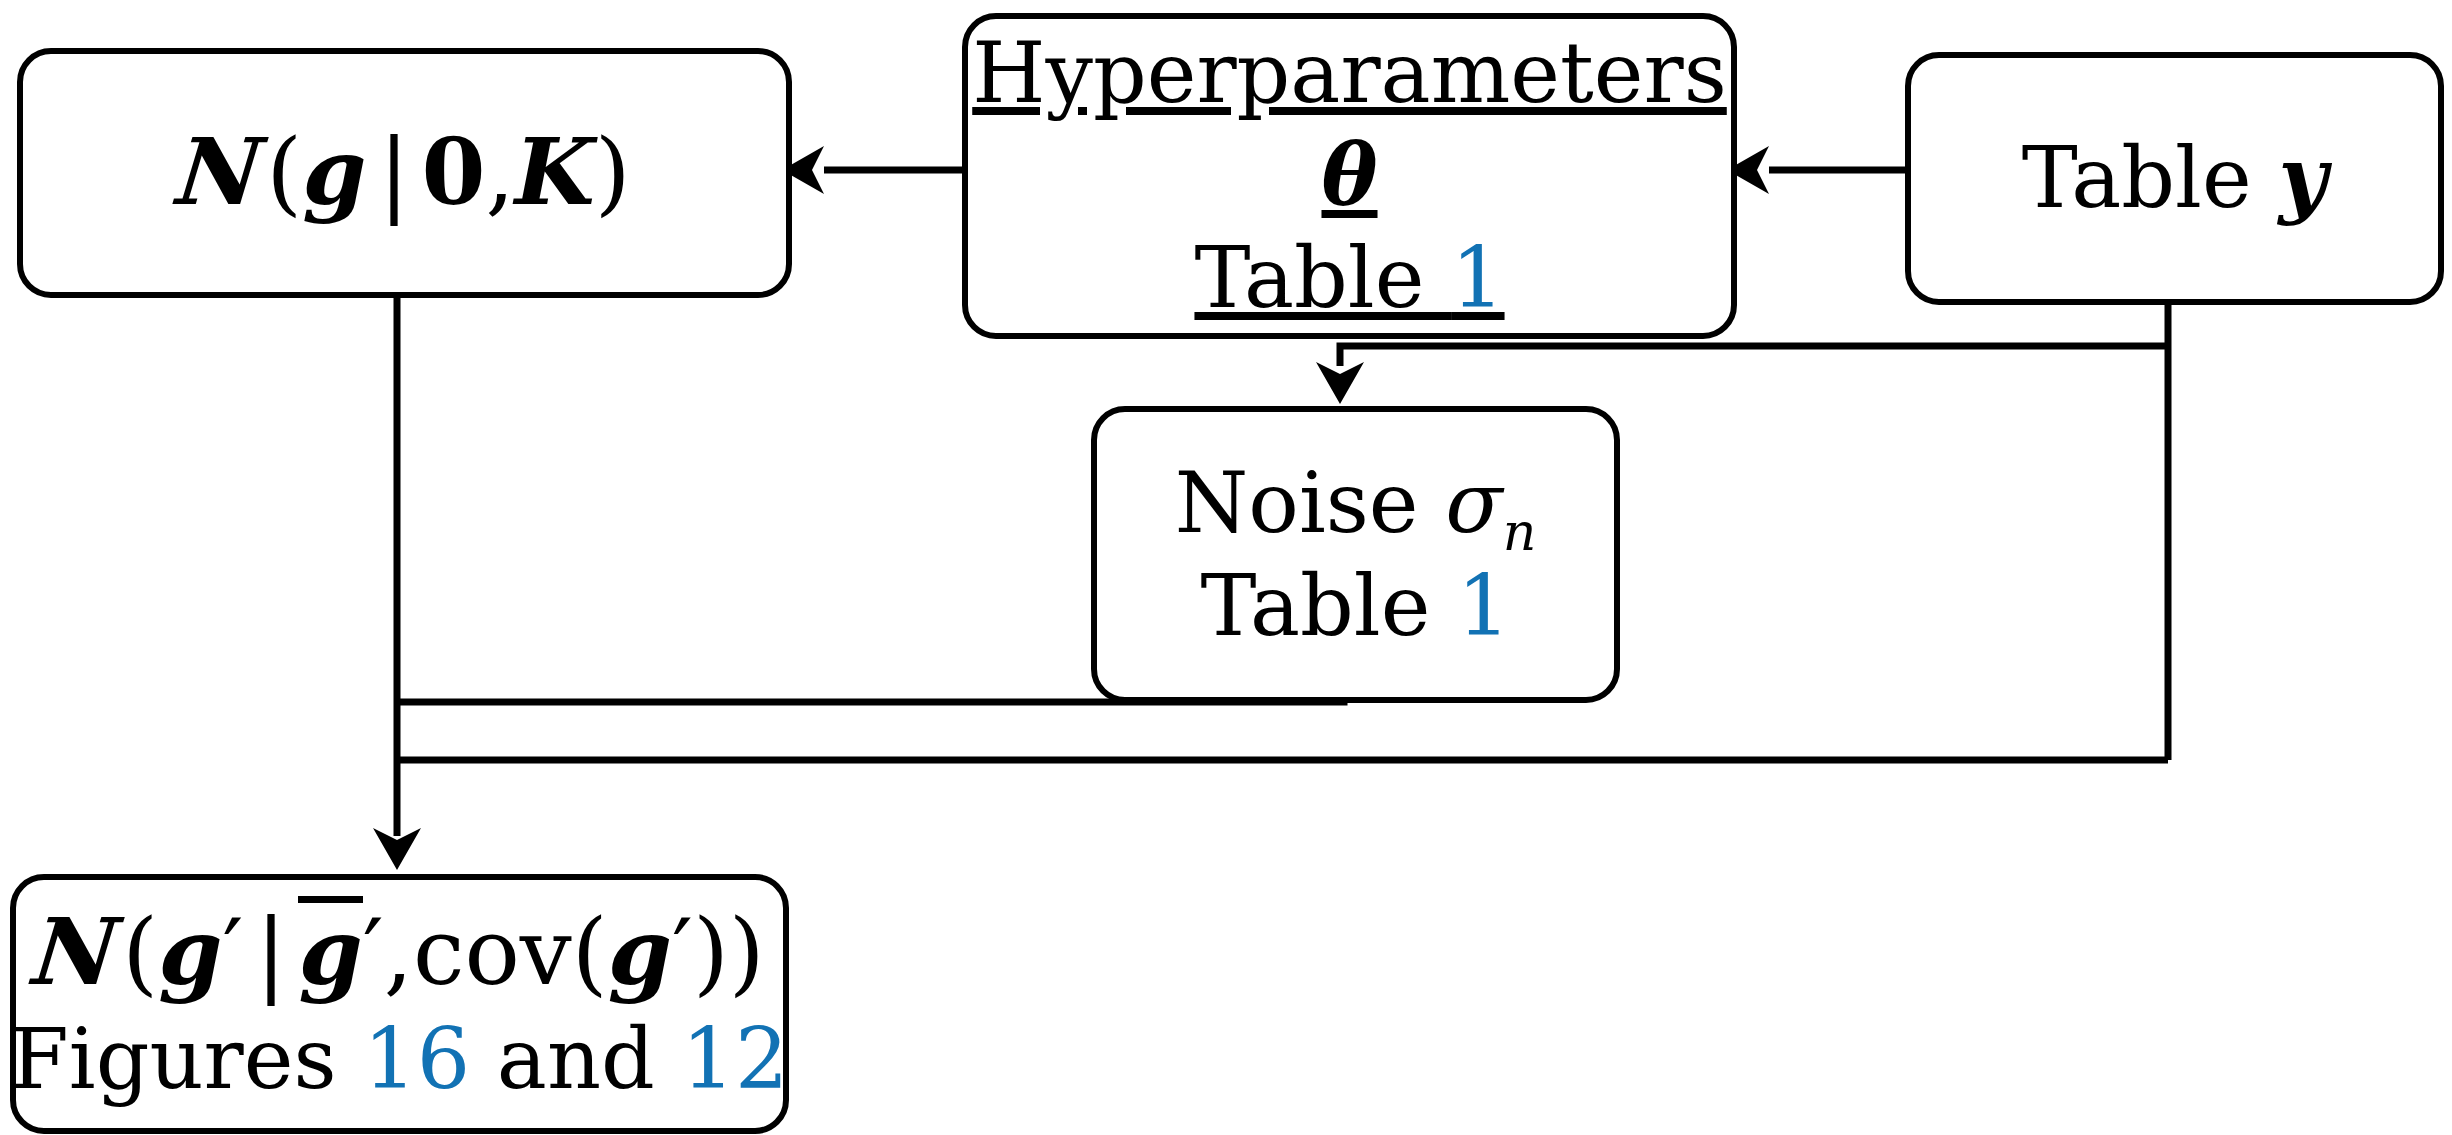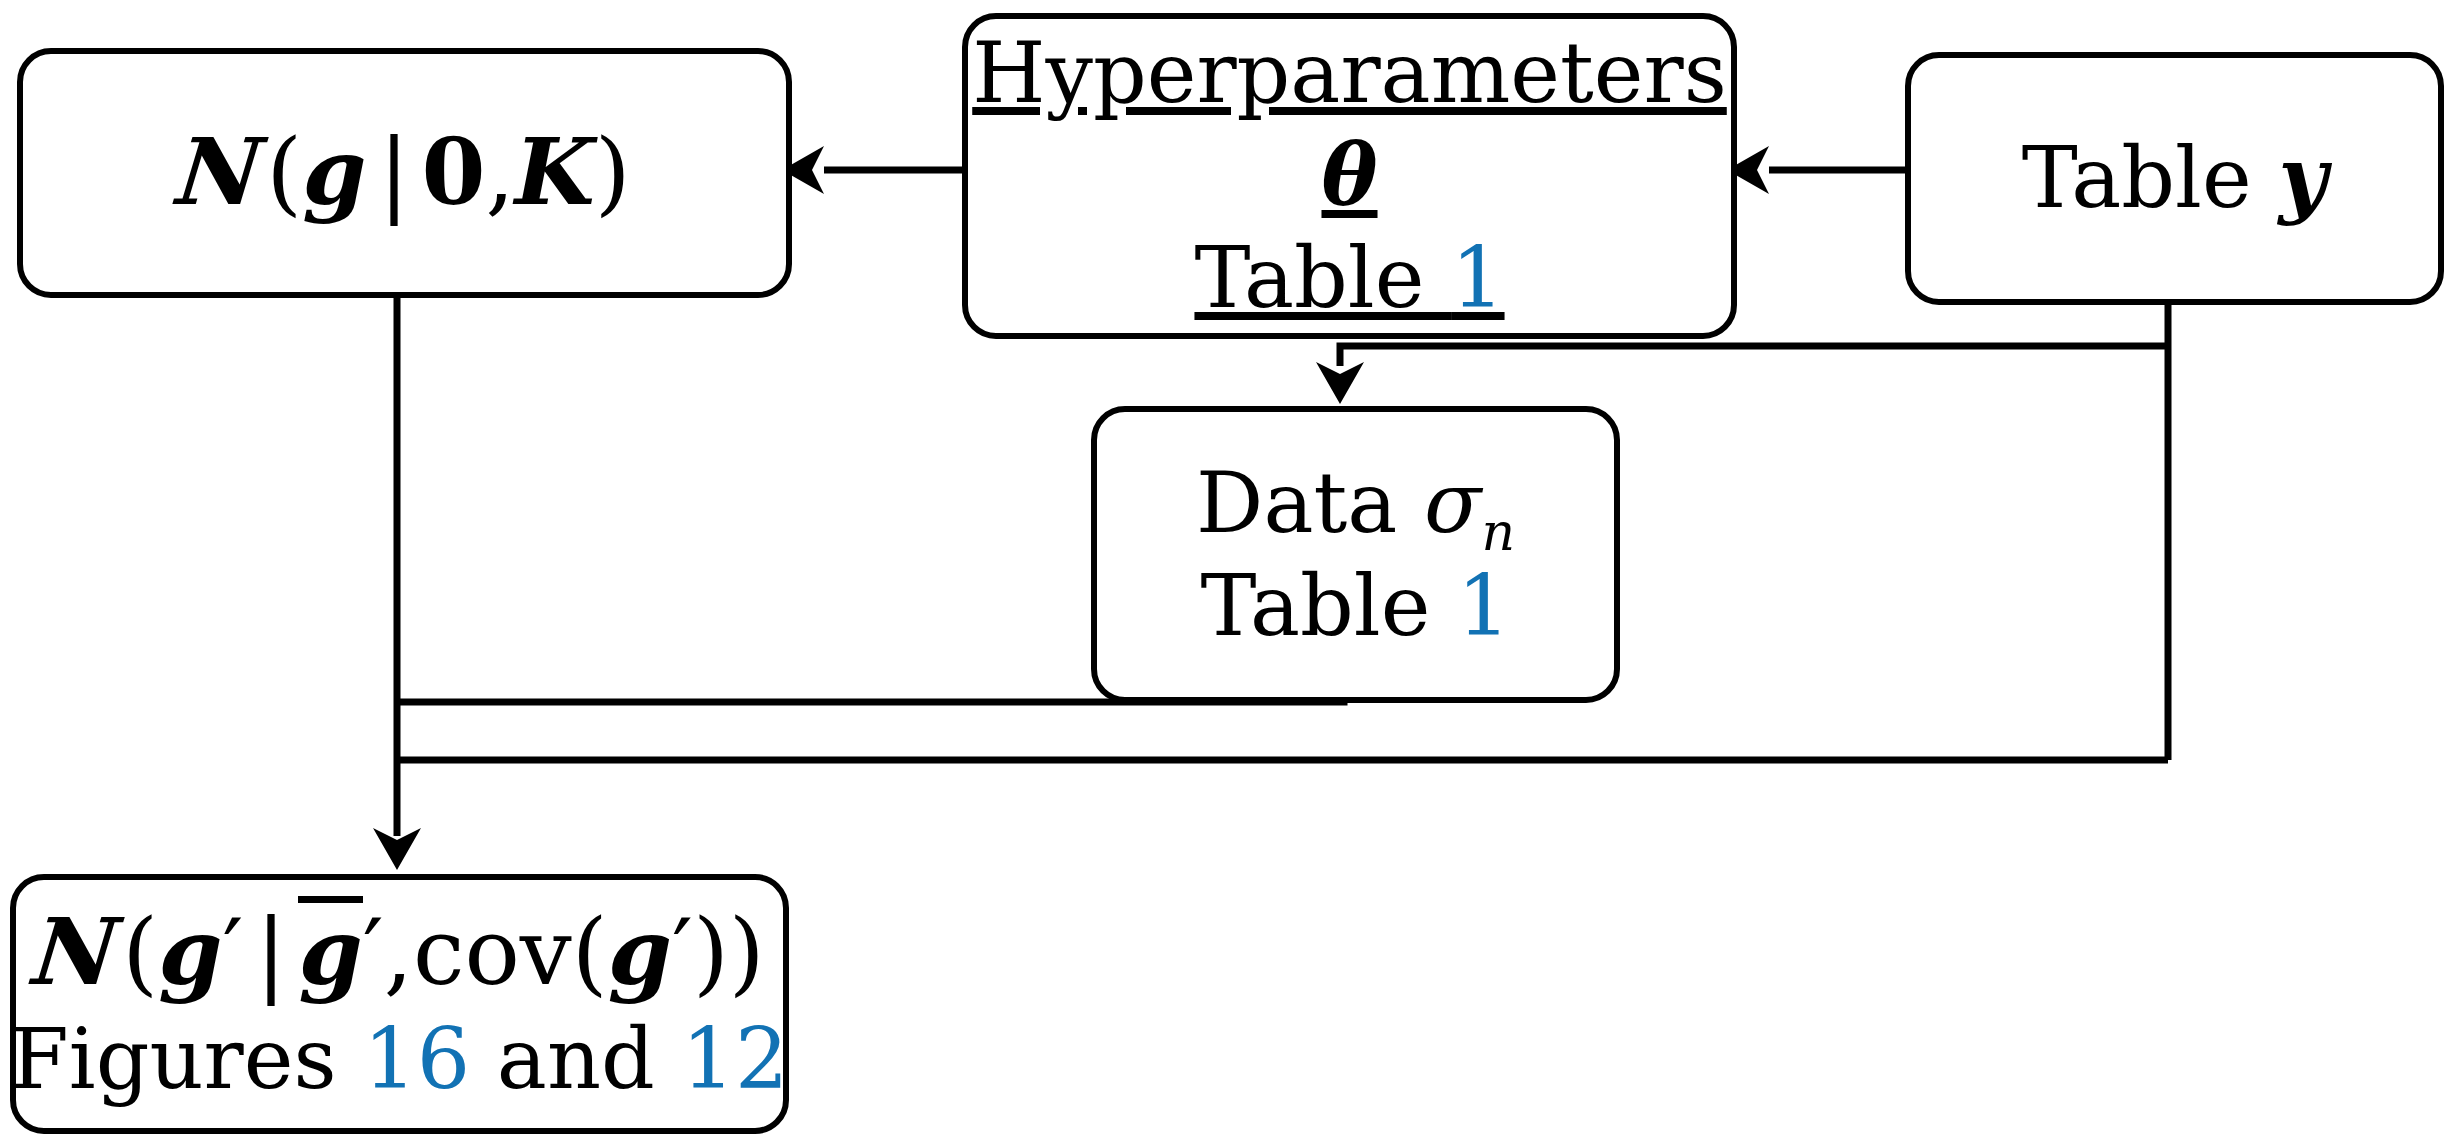--- a/index.html
+++ b/index.html
@@ -74,21 +74,21 @@
     <div>Hyperparameters</div>
     <div><span class="bi">θ</span></div>
     <div><span>Table </span><span class="blue">1</span></div>
   </div>
 
   <div class="box box-data">
     <div><span>Table </span><span class="bi">y</span></div>
   </div>
 
   <div class="box box-noise">
-    <div><span>Data </span><span class="it">σ</span><sub>n</sub></div>
+    <div><span>Noise </span><span class="it">σ</span><sub>n</sub></div>
     <div><span>Table </span><span class="blue">1</span></div>
   </div>
 
   <div class="box box-post">
     <div class="math"><span class="cal">N</span><span>(</span><span class="bi">g</span><span>′</span><span class="given">|</span><span class="overbar"><span class="bi">g</span></span><span>′</span><span>,</span><span>cov</span><span>(</span><span class="bi">g</span><span>′</span><span>)</span><span>)</span></div>
     <div><span>Figures </span><span class="blue">16</span><span> and </span><span class="blue">12</span></div>
   </div>
 
 </div>
 

